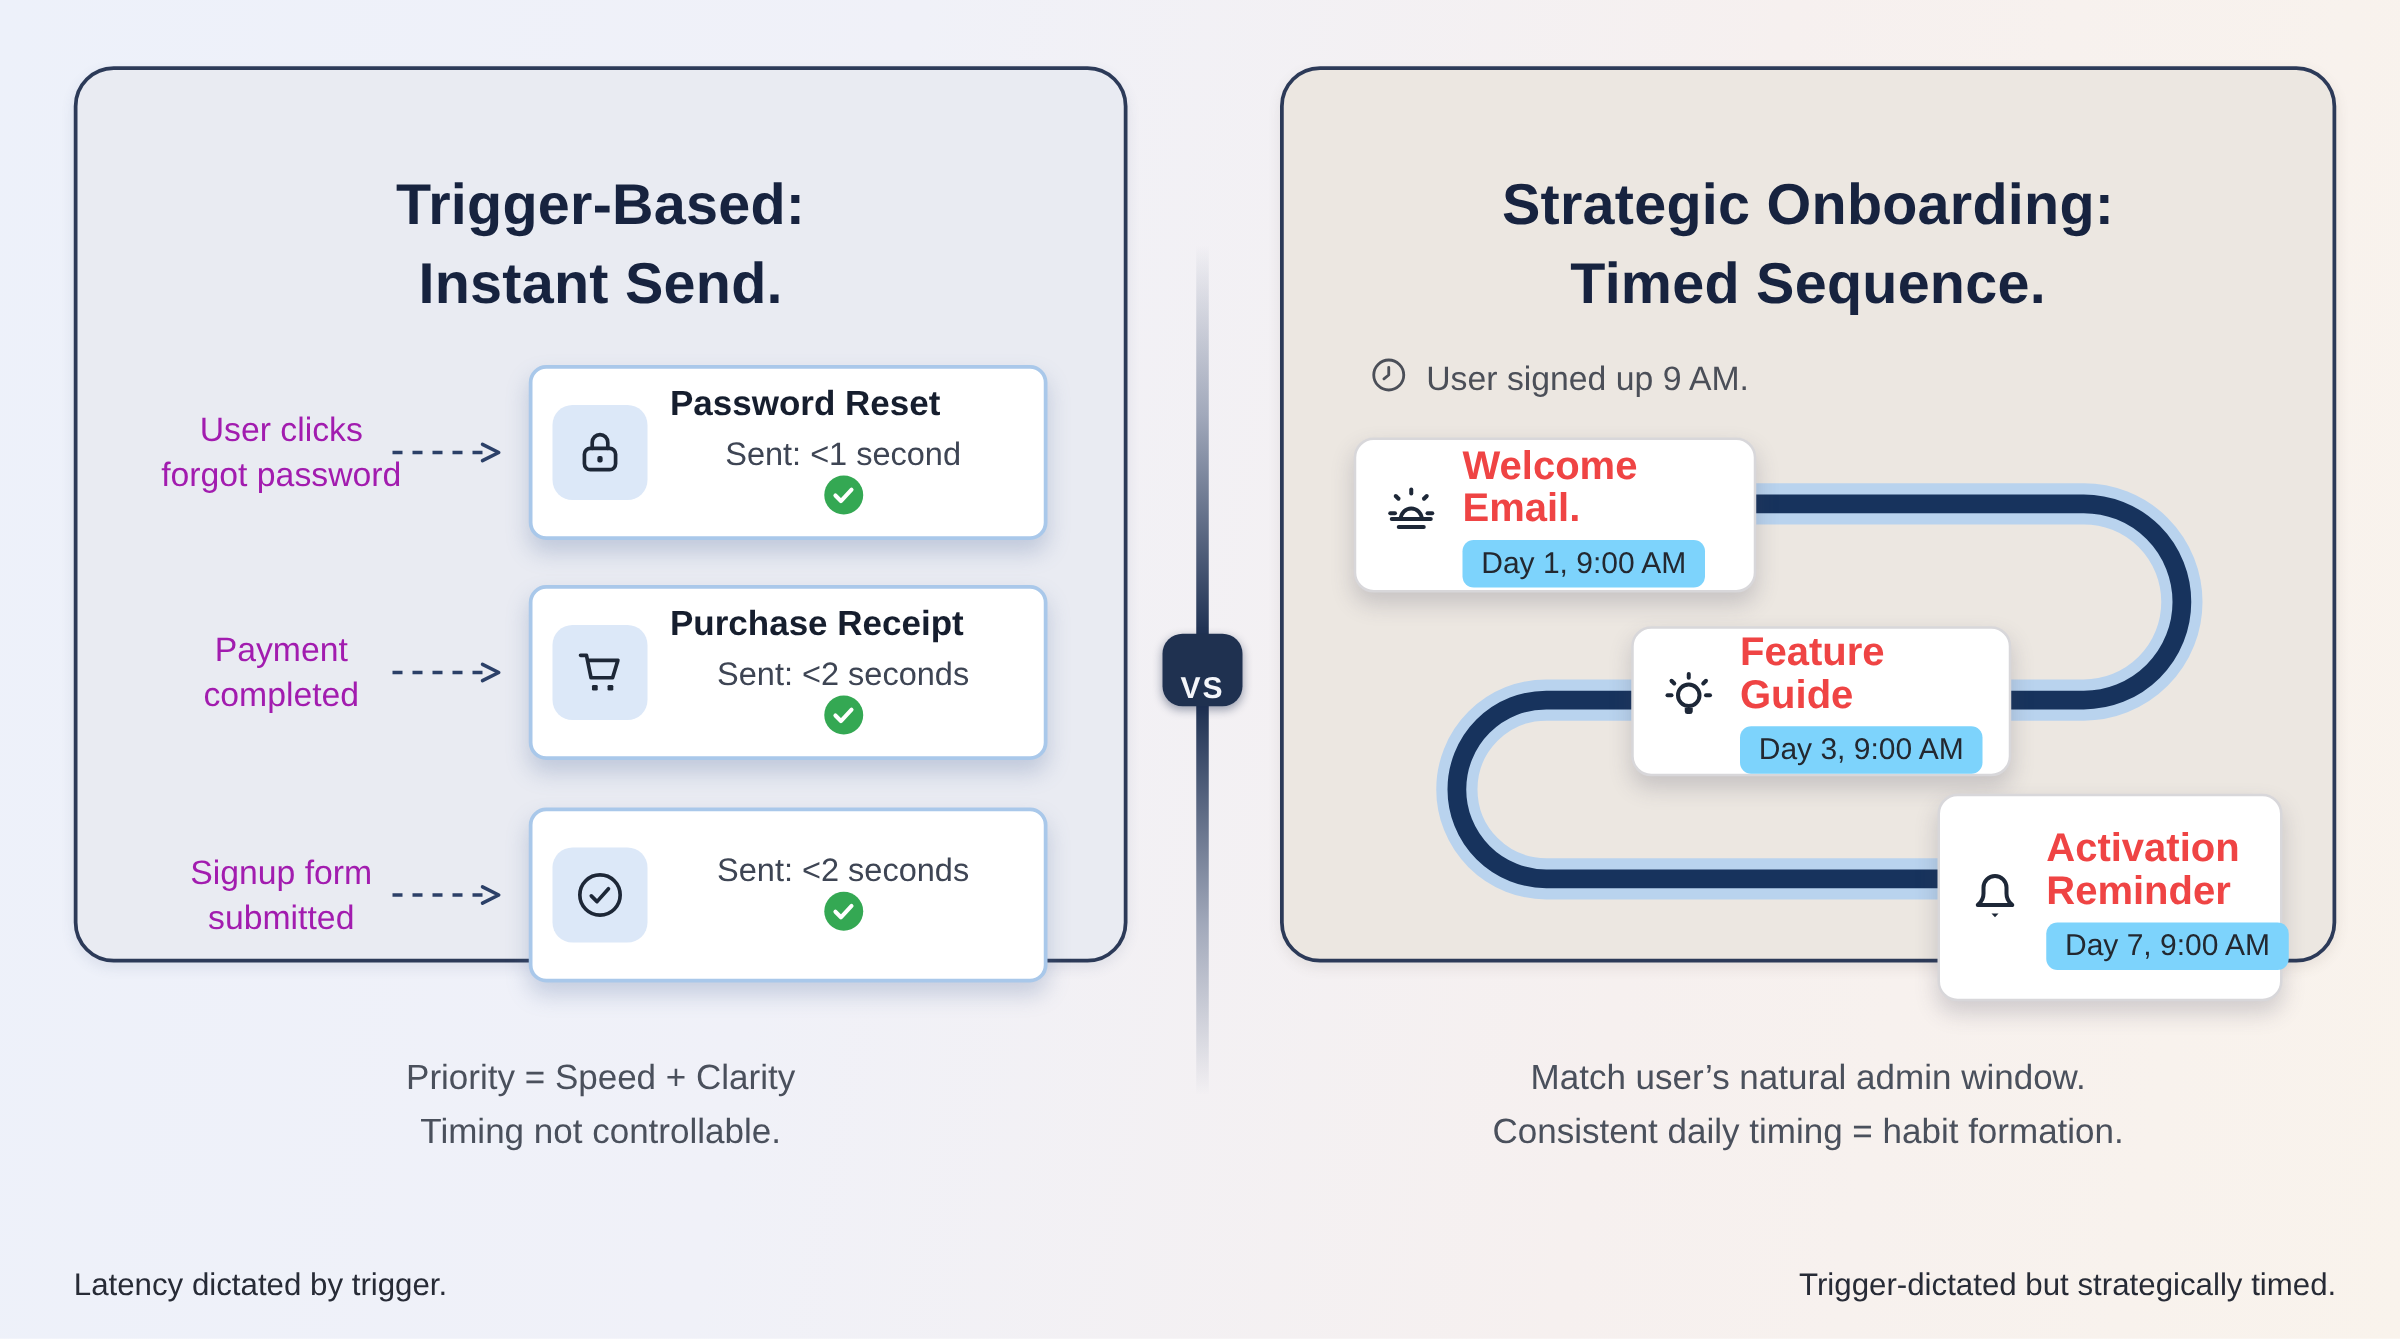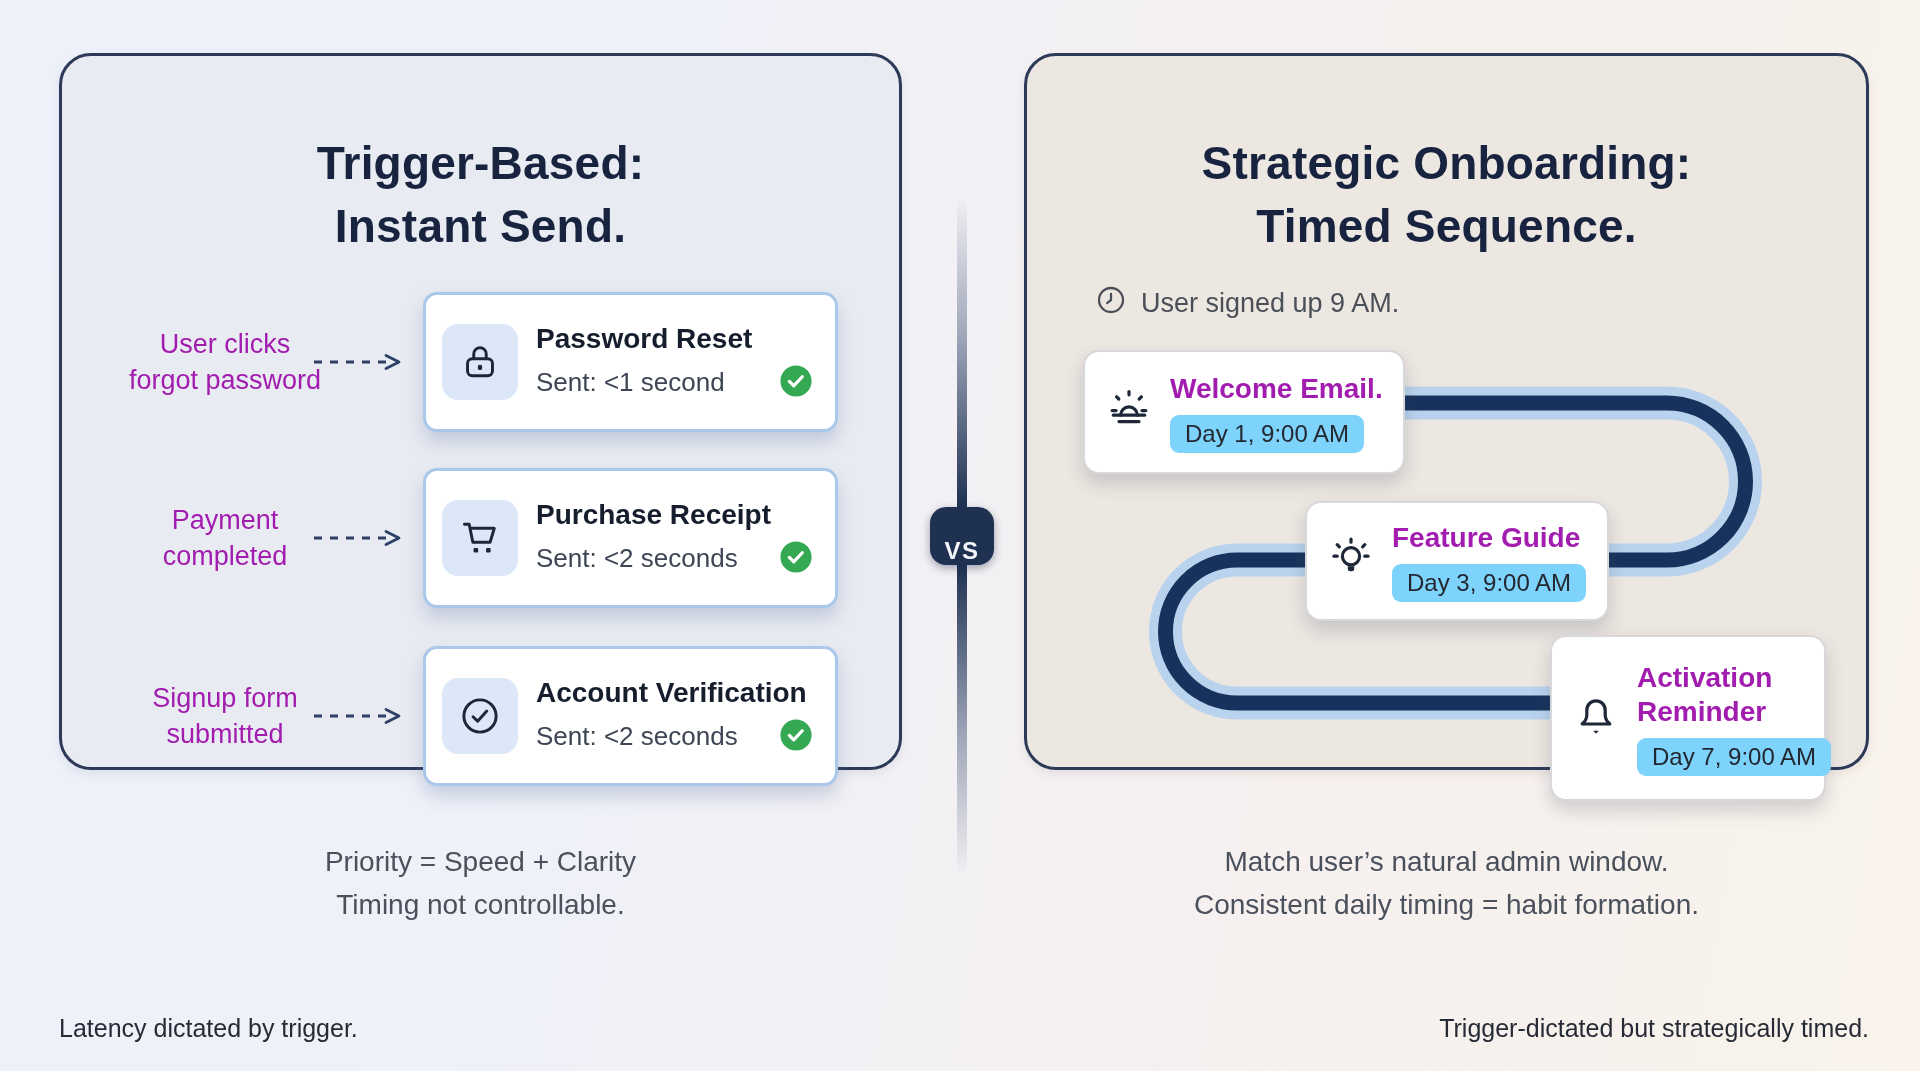--- a/index.html
+++ b/index.html
@@ -21,21 +21,21 @@
   .trigger-label{position:absolute;left:18px;top:50%;transform:translateY(-50%);width:290px;
     text-align:center;font-size:27px;color:#a21caf;line-height:36px;}
   .arrow-wrap{position:absolute;left:250px;top:50%;transform:translateY(-50%);width:104px;height:20px;}
   .event-card{position:absolute;left:361px;top:0;width:415px;height:140px;background:#fff;
     border:3px solid #a9c8ea;border-radius:14px;box-sizing:border-box;
     box-shadow:0 10px 18px rgba(90,115,160,.28);display:flex;align-items:center;gap:18px;padding:0 22px 0 16px;}
   .icon-tile{width:76px;height:76px;border-radius:16px;background:#dce8f8;flex:0 0 auto;
     display:flex;align-items:center;justify-content:center;color:#1d2737;}
   .card-body{flex:1;min-width:0;}
   .card-title{font-size:28px;font-weight:700;color:#161e2e;margin-bottom:9px;}
-  .status-row{display:flex;align-items:center;justify-content:space-between;}
+  .status-row{display:flex;align-items:center;justify-content:space-between;flex-direction:column;}
   .status-text{font-size:26px;color:#3e4554;}
   .panel-summary{position:absolute;top:784px;left:0;right:0;text-align:center;
     font-size:28px;color:#4a505c;line-height:43px;}
 
   
   .divider-line{position:absolute;left:957px;top:196px;width:10px;height:680px;z-index:1;
     background:linear-gradient(to bottom,rgba(95,110,140,0) 0%,rgba(95,110,140,.55) 20%,
       #223455 45%,#223455 55%,rgba(95,110,140,.55) 80%,rgba(95,110,140,0) 100%);}
   .vs-badge{position:absolute;left:930px;top:507px;width:64px;height:58px;z-index:2;
     background:#1f3150;border-radius:16px;display:flex;align-items:flex-end;justify-content:center;
@@ -47,21 +47,21 @@
     font-size:27px;color:#4b4f58;}
   .signup-note svg{flex:0 0 auto;}
   .sequence-path{position:absolute;left:0;top:0;z-index:1;}
   .step-card{position:absolute;background:#fff;border:2px solid #d8d7da;border-radius:16px;
     box-sizing:border-box;box-shadow:0 9px 18px rgba(70,70,90,.22);z-index:2;
     display:flex;align-items:center;gap:17px;padding:0 20px;}
   .step-0{left:56px;top:294px;width:322px;height:124px;}
   .step-1{left:278px;top:445px;width:304px;height:120px;}
   .step-2{left:523px;top:579px;width:276px;height:166px;}
   .step-icon{color:#1d2737;flex:0 0 auto;}
-  .step-title{font-size:28px;font-weight:700;color:#a21caf;line-height:34px;}
+  .step-title{font-size:32px;font-weight:700;color:#ef4444;line-height:34px;}
   .step-pill{display:inline-block;margin-top:9px;background:#7dd3fc;color:#232830;
     font-size:24px;padding:5px 15px;border-radius:9px;white-space:nowrap;}
 
   
   .footer{position:absolute;top:1014px;font-size:25px;color:#272b36;z-index:1;}
   .footer--left{left:59px;}
   .footer--right{right:51px;text-align:right;}
 </style>
 </head>
 <body>
@@ -154,21 +154,20 @@
         </svg>
       </div>
       <div class="event-card">
         <div class="icon-tile">
           <svg width="44" height="44" viewBox="0 0 24 24" fill="none" stroke="currentColor" stroke-width="1.6" stroke-linecap="round" stroke-linejoin="round">
             <circle cx="12" cy="12" r="8.8"></circle>
             <path d="M8.2 12.4 l2.5 2.5 5-5.6"></path>
           </svg>
         </div>
         <div class="card-body">
-          <div class="card-title">Account Verification</div>
           <div class="status-row">
             <span class="status-text">Sent: &lt;2 seconds</span>
             <span>
               <svg width="34" height="34" viewBox="0 0 24 24">
                   <circle cx="12" cy="12" r="11" fill="#34a853"></circle>
                   <path d="M7.3 12.3 l3.1 3.1 6-6.4" stroke="#fff" stroke-width="2.3" fill="none" stroke-linecap="round" stroke-linejoin="round"></path>
                 </svg>
             </span>
           </div>
         </div>

